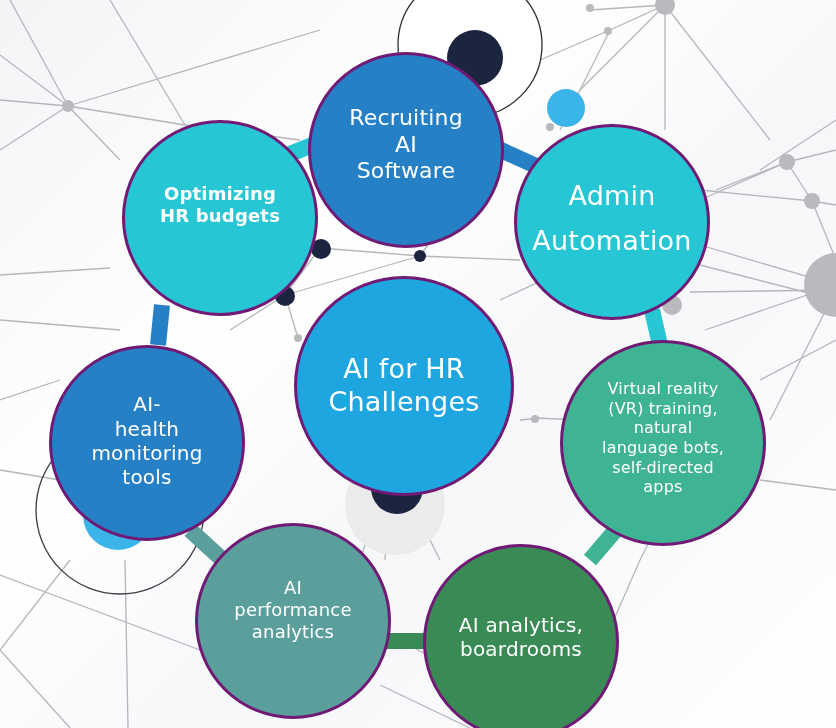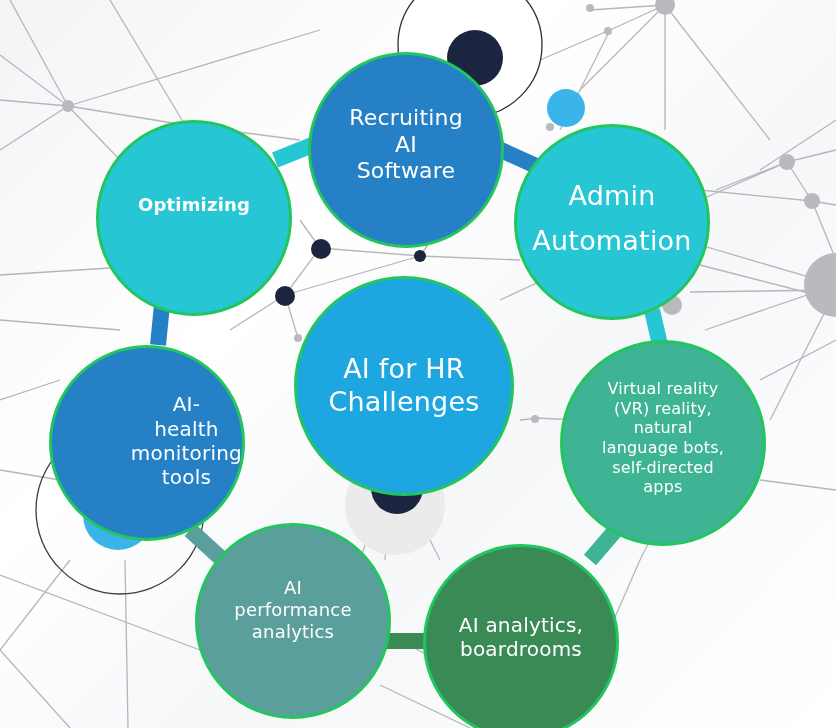--- a/index.html
+++ b/index.html
@@ -1,21 +1,21 @@
 <!DOCTYPE html>
 <html><head>
 <meta charset="utf-8">
 <style>
   html, body { margin:0; padding:0; }
   body { width:836px; height:728px; overflow:hidden; position:relative;
          background: linear-gradient(135deg, #f3f4f6 0%, #ffffff 35%, #f6f7f9 60%, #ffffff 100%);
          font-family: "DejaVu Sans", sans-serif; }
   #bg { position:absolute; left:0; top:0; width:836px; height:728px; }
   .node { position:absolute; border-radius:50%; display:flex; align-items:center; justify-content:center;
-          text-align:center; color:#ffffff; box-sizing:border-box; border:3px solid #22c55e; }
+          text-align:center; color:#ffffff; box-sizing:border-box; border:3px solid #701a75; }
   .node span { display:block; line-height:1.22; letter-spacing:0.2px; }
   .bold span { font-weight:bold; }
 </style>
 </head>
 <body>
 
 <svg id="bg" viewBox="0 0 836 728" xmlns="http://www.w3.org/2000/svg">
   <g stroke="#b4b6ba" stroke-width="1.3" fill="none">
     <line x1="0" y1="100" x2="68" y2="106"></line>
     <line x1="68" y1="106" x2="320" y2="30"></line>
@@ -130,21 +130,21 @@
 <div class="node" style="left:514px;top:124px;width:196px;height:196px;background:#27c6d4;font-size:27px;">
   <div style="margin-top:-6px;">
     <span style="margin-bottom:12px;">Admin</span>
     <span>Automation</span>
   </div>
 </div>
 
 <div class="node" style="left:560px;top:340px;width:206px;height:206px;background:#3fb494;font-size:16px;">
   <div style="margin-top:-10px;">
     <span>Virtual reality</span>
-    <span>(VR) reality,</span>
+    <span>(VR) training,</span>
     <span>natural</span>
     <span>language bots,</span>
     <span>self-directed</span>
     <span>apps</span>
   </div>
 </div>
 
 <div class="node" style="left:423px;top:544px;width:196px;height:196px;background:#3a8a55;font-size:20px;">
   <div style="margin-top:-10px;">
     <span>AI analytics,</span>
@@ -153,26 +153,27 @@
 </div>
 
 <div class="node" style="left:195px;top:523px;width:196px;height:196px;background:#5a9f9b;font-size:18px;">
   <div style="margin-top:-22px;">
     <span>AI</span>
     <span>performance</span>
     <span>analytics</span>
   </div>
 </div>
 
-<div class="node" style="left:49px;top:345px;width:196px;height:196px;background:#2580c5;font-size:20px;justify-content:flex-end;">
+<div class="node" style="left:49px;top:345px;width:196px;height:196px;background:#2580c5;font-size:20px;">
   <div style="margin-top:-4px;">
     <span>AI-</span>
     <span>health</span>
     <span>monitoring</span>
     <span>tools</span>
   </div>
 </div>
 
-<div class="node bold" style="left:96px;top:120px;width:196px;height:196px;background:#27c6d4;font-size:18px;">
+<div class="node bold" style="left:122px;top:120px;width:196px;height:196px;background:#27c6d4;font-size:18px;">
   <div style="margin-top:-26px;">
     <span>Optimizing</span>
+    <span>HR budgets</span>
   </div>
 </div>
 
 </body></html>

